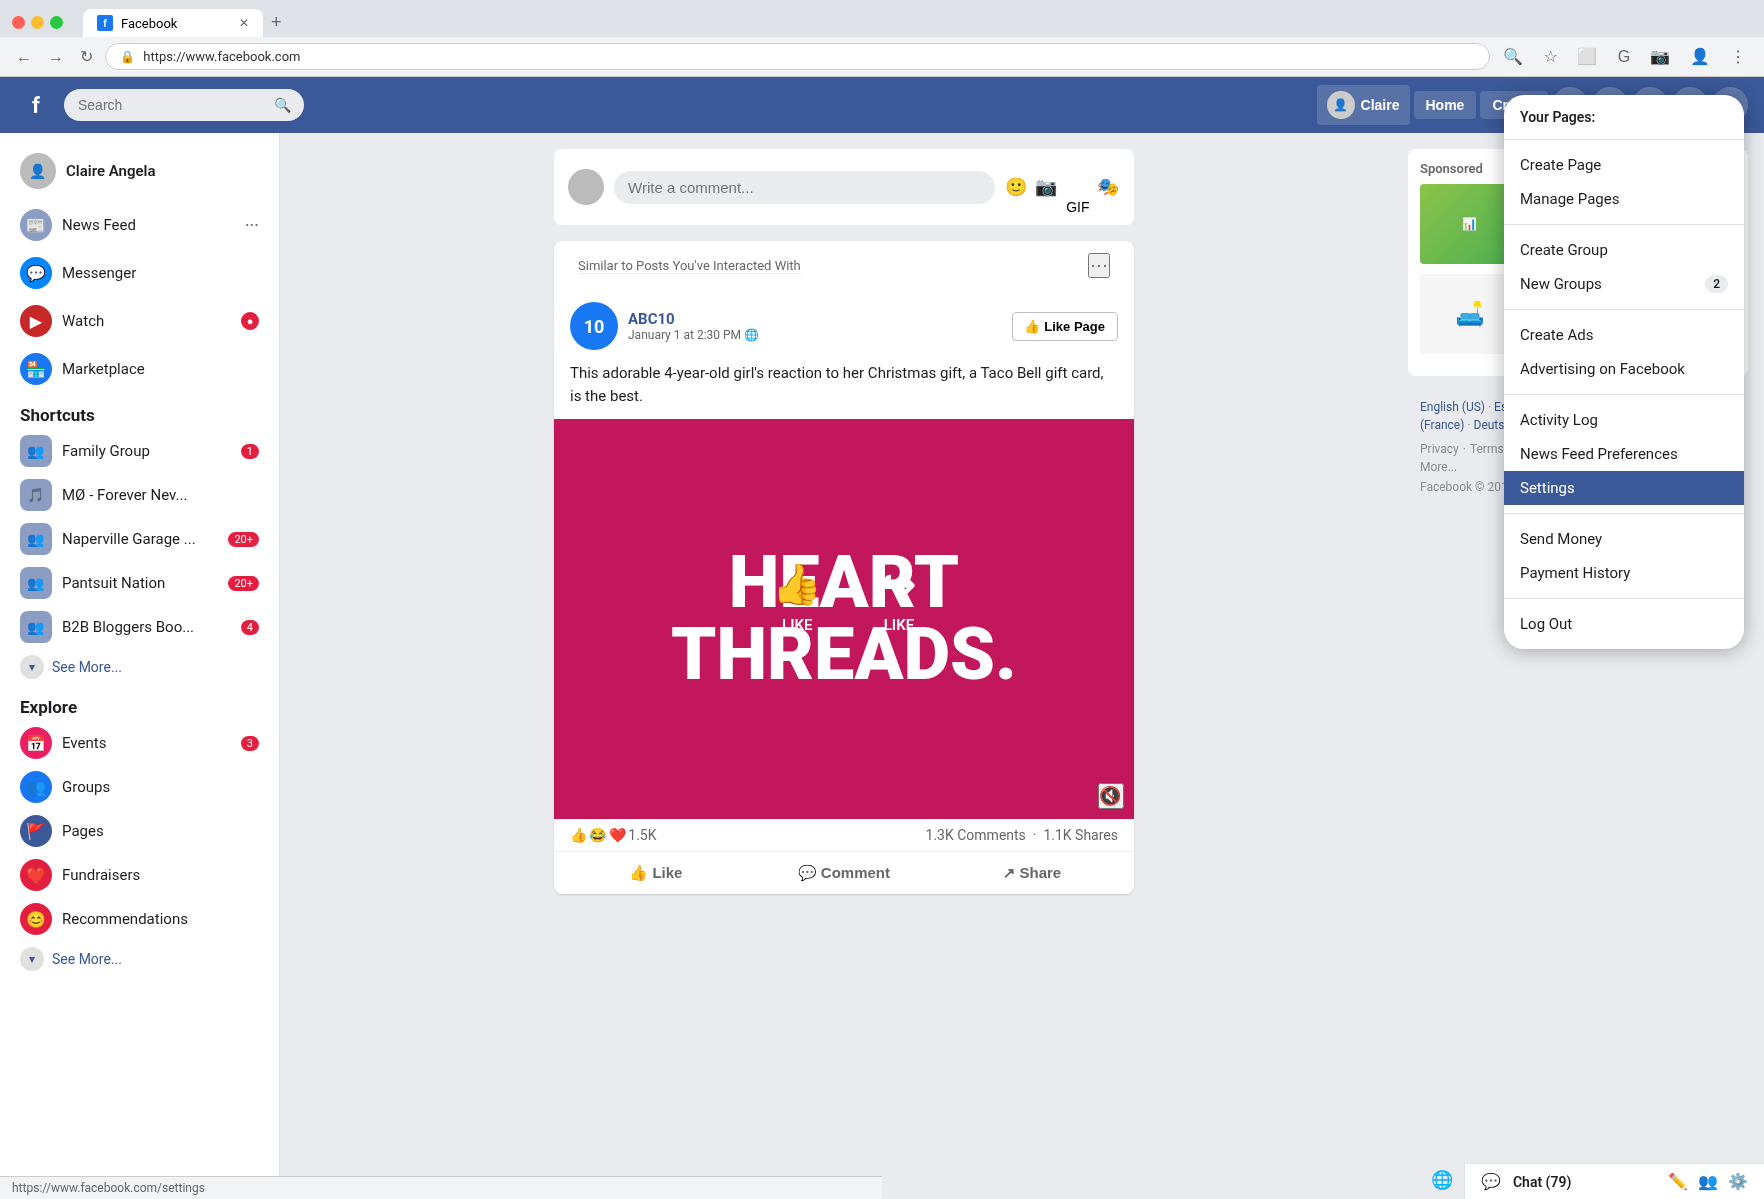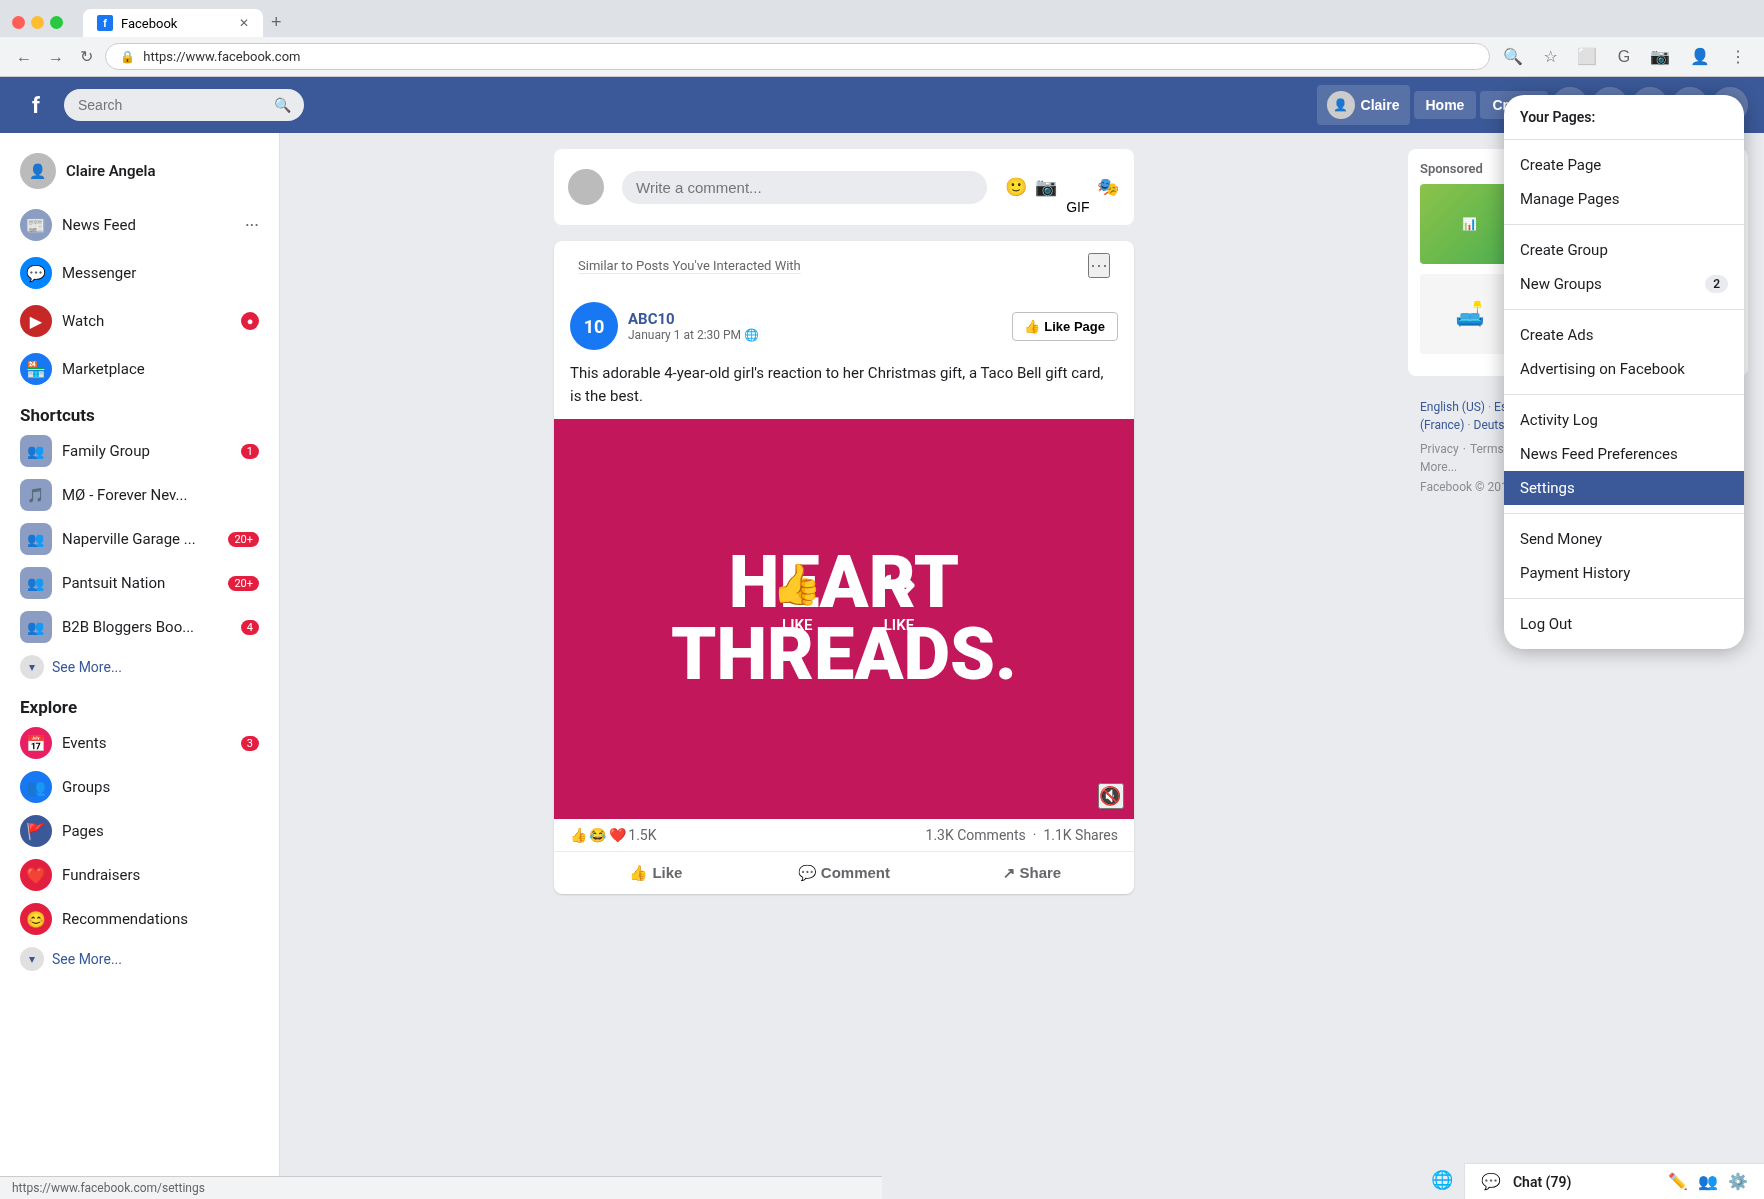--- a/index.html
+++ b/index.html
@@ -55,21 +55,21 @@
     .sidebar-shortcut { display: flex; align-items: center; gap: 10px; padding: 6px 12px; border-radius: 8px; cursor: pointer; font-size: 15px; color: #1c1e21; }
     .shortcut-icon { width: 32px; height: 32px; border-radius: 8px; background: #8b9dc3; display: flex; align-items: center; justify-content: center; color: white; font-size: 14px; flex-shrink: 0; }
     .shortcut-badge { margin-left: auto; background: #e41e3f; color: white; font-size: 11px; border-radius: 10px; padding: 1px 6px; }
     .see-more { display: flex; align-items: center; gap: 8px; padding: 6px 12px; color: #385898; cursor: pointer; font-size: 14px; }
     .see-more-icon { width: 24px; height: 24px; border-radius: 50%; background: #e0e0e0; display: flex; align-items: center; justify-content: center; font-size: 12px; }
 
     
     .fb-main { flex: 1; padding: 16px; display: flex; gap: 16px; }
     .feed-center { flex: 1; max-width: 580px; margin: 0 auto; }
 
-    .comment-box { background: white; border-radius: 8px; padding: 10px 14px; display: flex; align-items: center; gap: 18px; margin-bottom: 16px; }
+    .comment-box { background: white; border-radius: 8px; padding: 10px 14px; display: flex; align-items: center; gap: 10px; margin-bottom: 16px; }
     .comment-avatar { width: 36px; height: 36px; border-radius: 50%; background: #bbb; flex-shrink: 0; }
     .comment-input { flex: 1; background: #e9ebee; border: none; border-radius: 20px; padding: 8px 14px; color: #65676b; font-size: 15px; }
     .comment-icons { display: flex; gap: 8px; color: #f7bb00; }
 
     .post-card { background: white; border-radius: 8px; box-shadow: 0 1px 2px rgba(0,0,0,0.15); overflow: hidden; }
     .post-header { padding: 12px 24px; display: flex; align-items: center; justify-content: space-between; }
     .post-options { color: #65676b; font-size: 18px; cursor: pointer; }
     .section-label { font-size: 13px; color: #65676b; padding: 8px 16px; border-bottom: 1px solid #e9ebee; }
     .post-page-header { display: flex; align-items: center; padding: 12px 16px; gap: 10px; }
     .page-icon { width: 48px; height: 48px; border-radius: 50%; background: #1877f2; display: flex; align-items: center; justify-content: center; color: white; font-weight: bold; font-size: 18px; flex-shrink: 0; }

